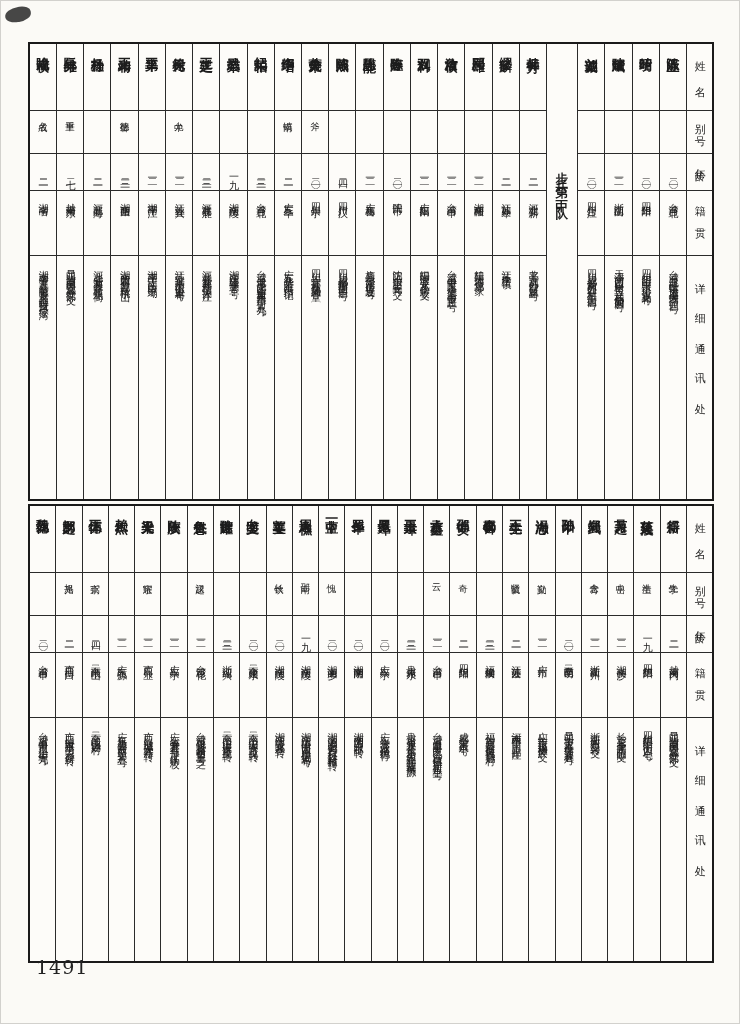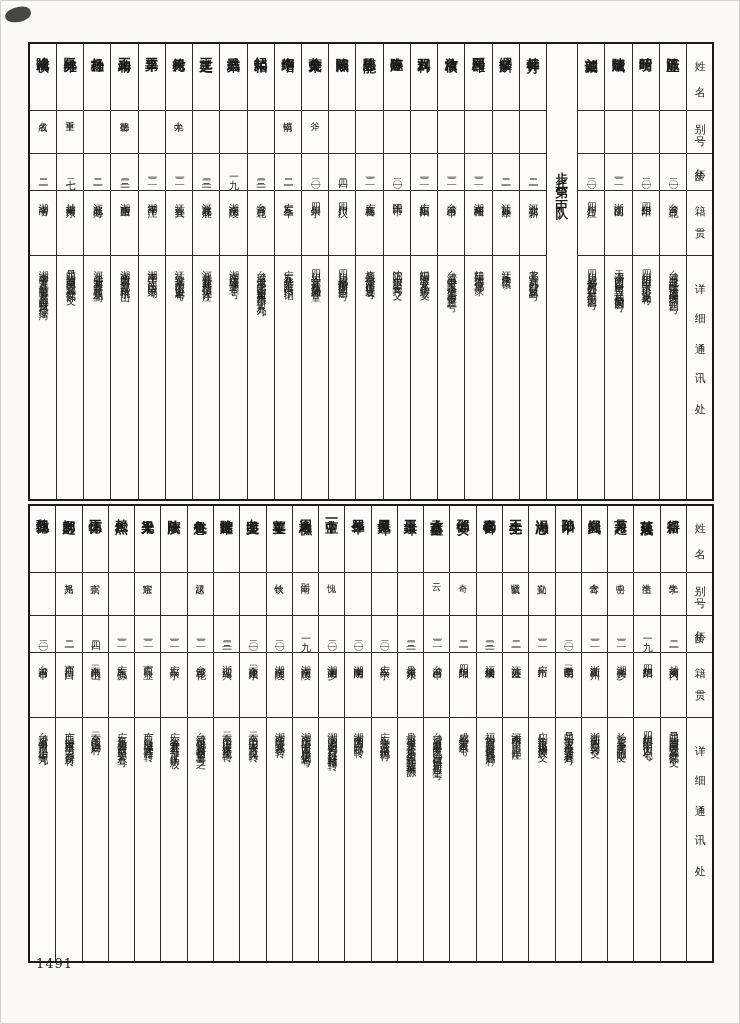--- a/index.html
+++ b/index.html
@@ -63,21 +63,21 @@
   .c-divider .vtext{padding-top:118px;font-size:12.5px;font-weight:700;letter-spacing:7px;}
   .hcell .vtext{font-size:11px;font-weight:500;}
   .hc-name .vtext{letter-spacing:26px;padding-top:8px;}
   .hc-alias .vtext{letter-spacing:12px;padding-top:4px;}
   .hc-age .vtext{letter-spacing:2px;padding-top:6px;}
   .hc-origin .vtext{letter-spacing:22px;padding-top:6px;}
   .hc-addr .vtext{letter-spacing:30px;padding-top:18px;}
   .pageno{
     position:absolute;left:36px;top:956px;
     font-family:"DejaVu Serif","Liberation Serif",serif;
-    font-size:13px;color:#222;letter-spacing:1px;
+    font-size:19px;color:#222;letter-spacing:1px;
   }
 </style>
 </head>
 <body>
 
 <div class="scan">
   <div class="smudge"></div>
 
   <div class="rtable">
     <div class="cols">

